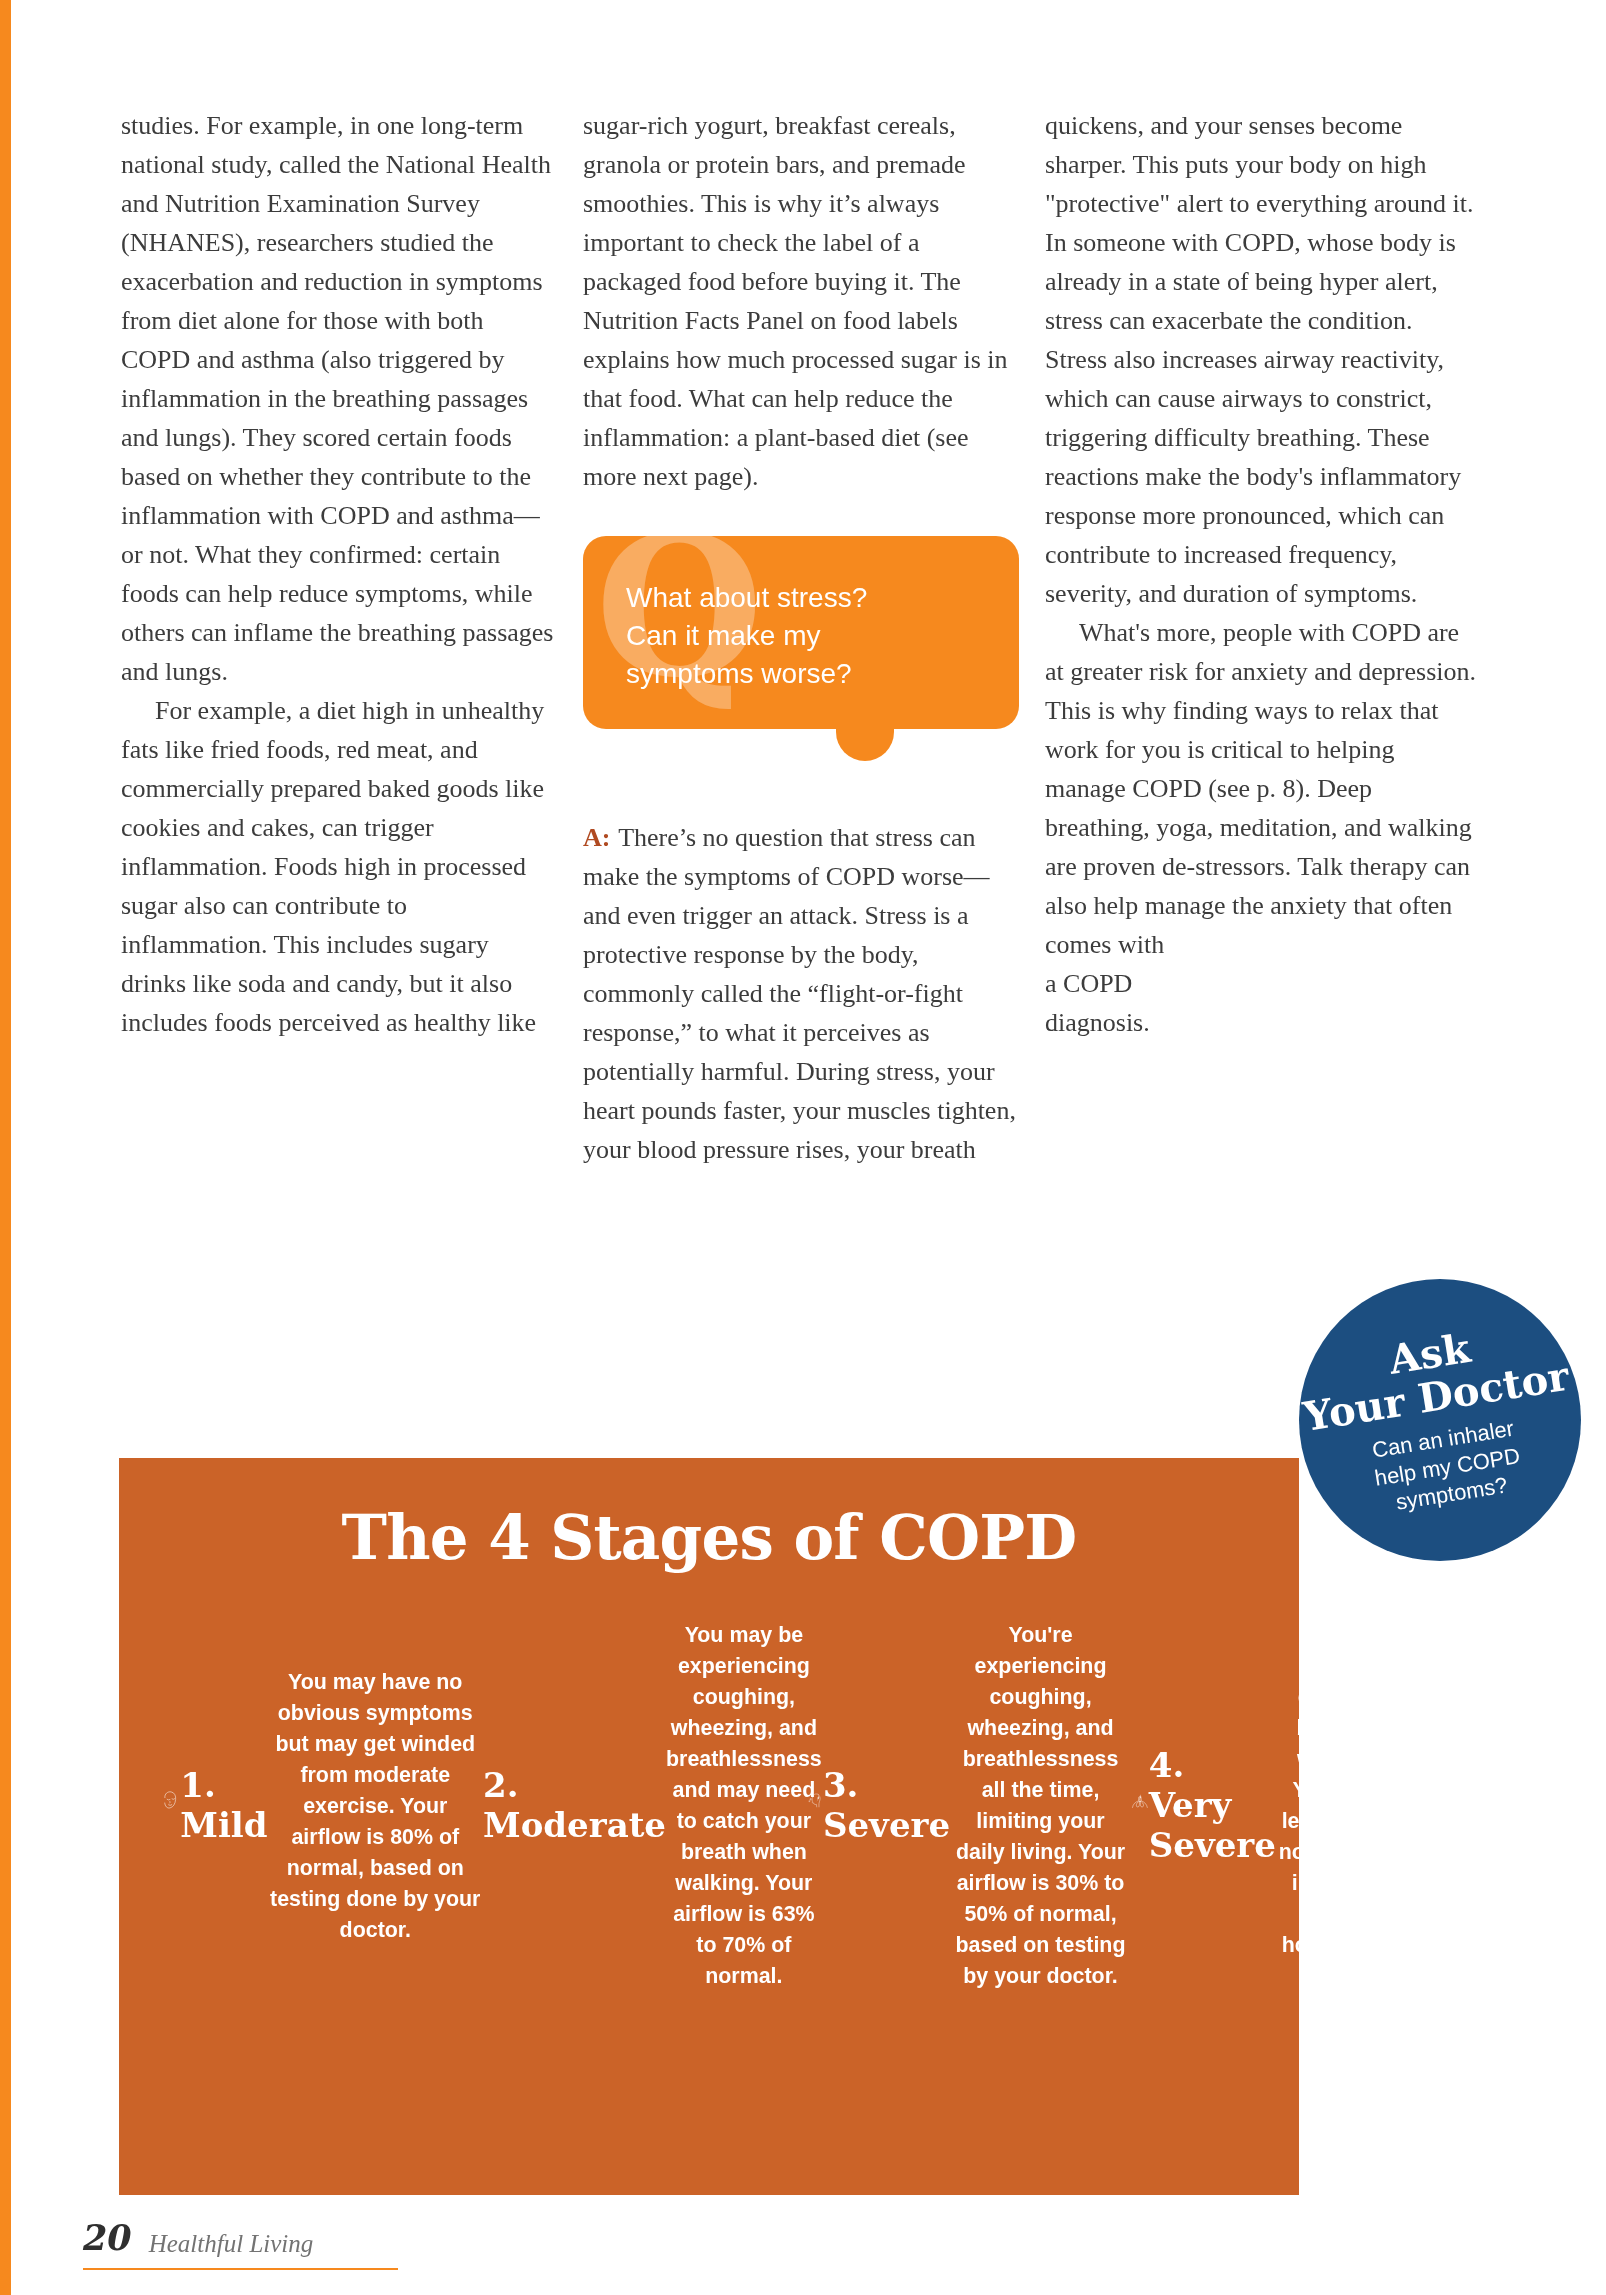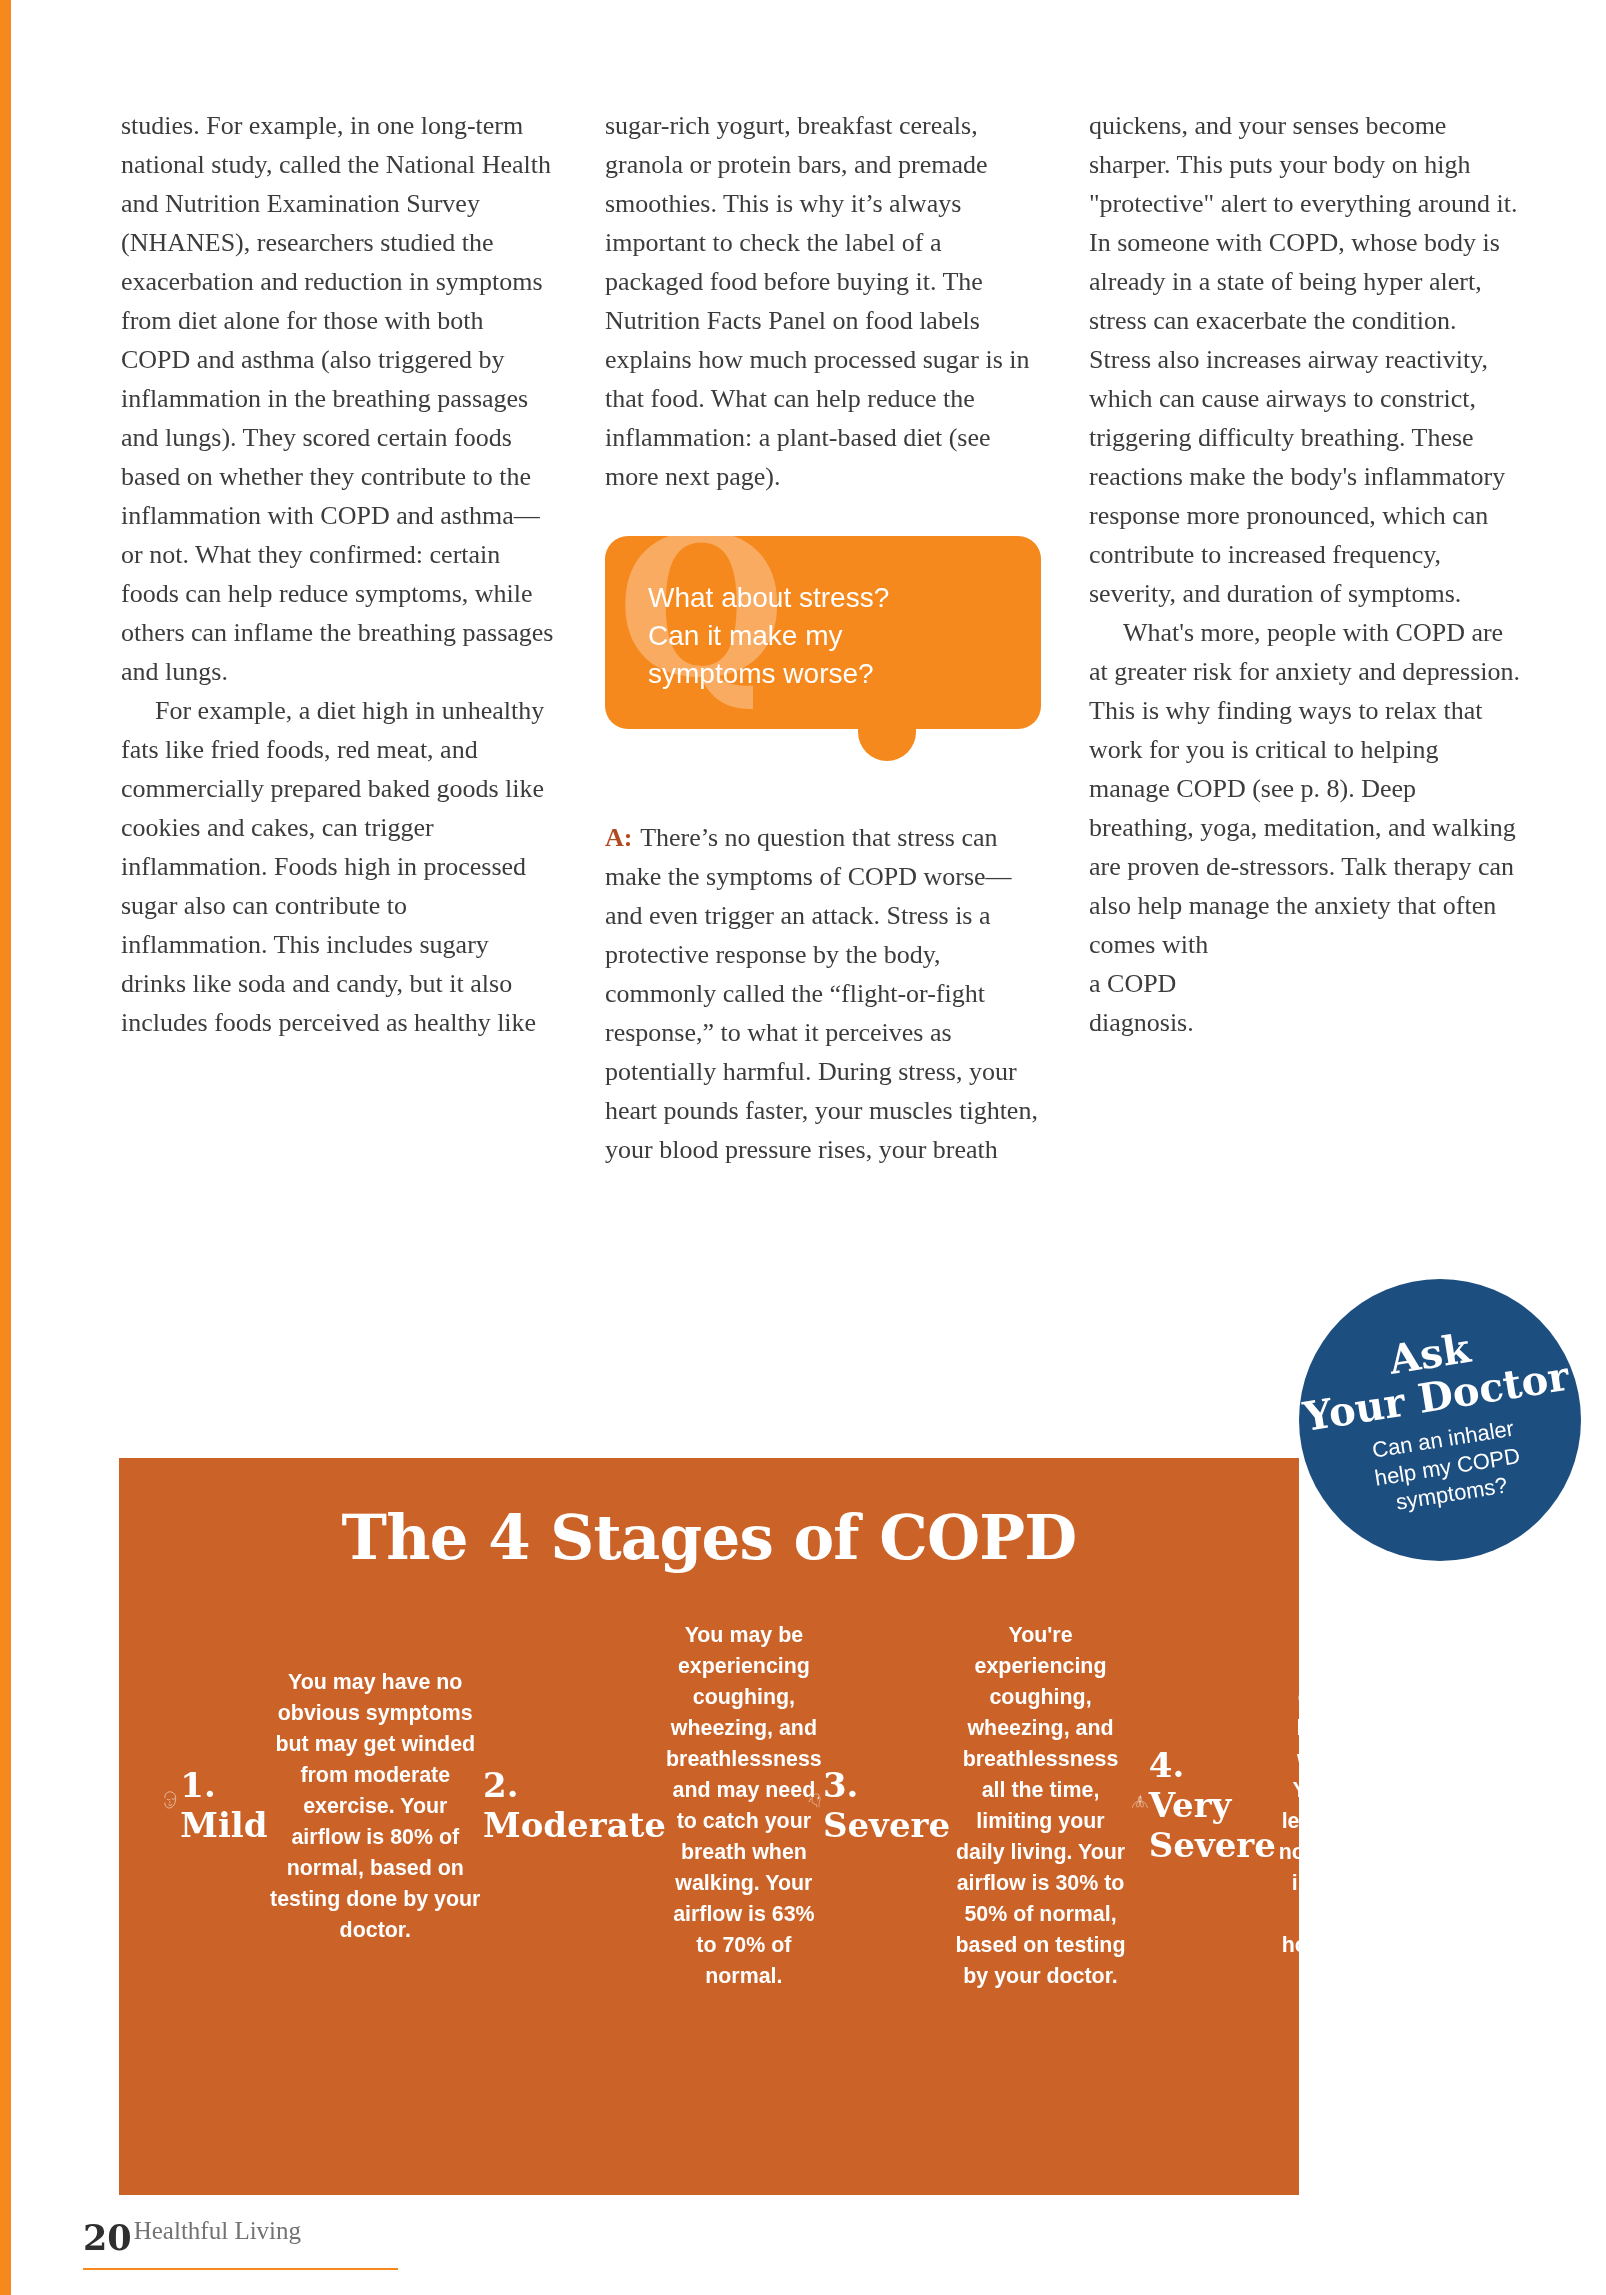--- a/index.html
+++ b/index.html
@@ -4,21 +4,21 @@
 <style>
   * { margin:0; padding:0; box-sizing:border-box; }
   html,body { width:1607px; }
   body {
     height:2295px; position:relative; background:#ffffff;
     font-family:"Liberation Serif", serif; color:#3c3c3c; overflow:hidden;
   }
 
   .left-stripe { position:absolute; left:0; top:0; width:10.7px; height:2295px; background:#F6891E; }
 
-  .columns { position:absolute; left:121px; top:106px; width:1420px; display:flex; gap:48px; }
+  .columns { position:absolute; left:121px; top:106px; width:1420px; display:flex; gap:26px; }
   .col { width:436px; }
   .body-para { font-size:26px; line-height:39px; }
   .indent { text-indent:34px; }
   .tail { white-space:pre-line; }
 
   
   .q-bubble-wrap { margin:40px 0 46px; }
   .q-bubble {
     position:relative; width:436px; height:193px; background:#F6891E;
     border-radius:23px; overflow:hidden;
@@ -55,21 +55,21 @@
   .stages-row { display:flex; justify-content:space-between; padding:34px 40px 0; }
   .stage { width:324px; display:flex; flex-direction:row; align-items:center; }
   .stage-icon { width:152px; height:152px; }
   .stage-title { margin-top:10.7px; color:#ffffff; font-family:"DejaVu Serif", serif; font-weight:bold; font-size:34px; }
   .stage-text {
     margin-top:13px; color:#ffffff; font-family:"Liberation Sans", sans-serif;
     font-weight:700; font-size:21.4px; line-height:31px; text-align:center;
   }
 
   
-  .footer { position:absolute; left:83px; top:2217px; display:flex; align-items:flex-start; gap:2px; }
+  .footer { position:absolute; left:83px; top:2217px; display:flex; align-items:flex-end; gap:17px;font-style:italic; }
   .footer-num { font-family:"DejaVu Serif", serif; font-weight:bold; font-size:35px; color:#2f2f2f; }
   .footer-pub { font-size:25px; color:#737373; }
   .footer-rule { position:absolute; left:83px; top:2268px; width:315px; height:2.3px; background:#F6891E; }
 </style>
 </head>
 <body>
 
 <div class="page">
 
   <div class="left-stripe"></div>

